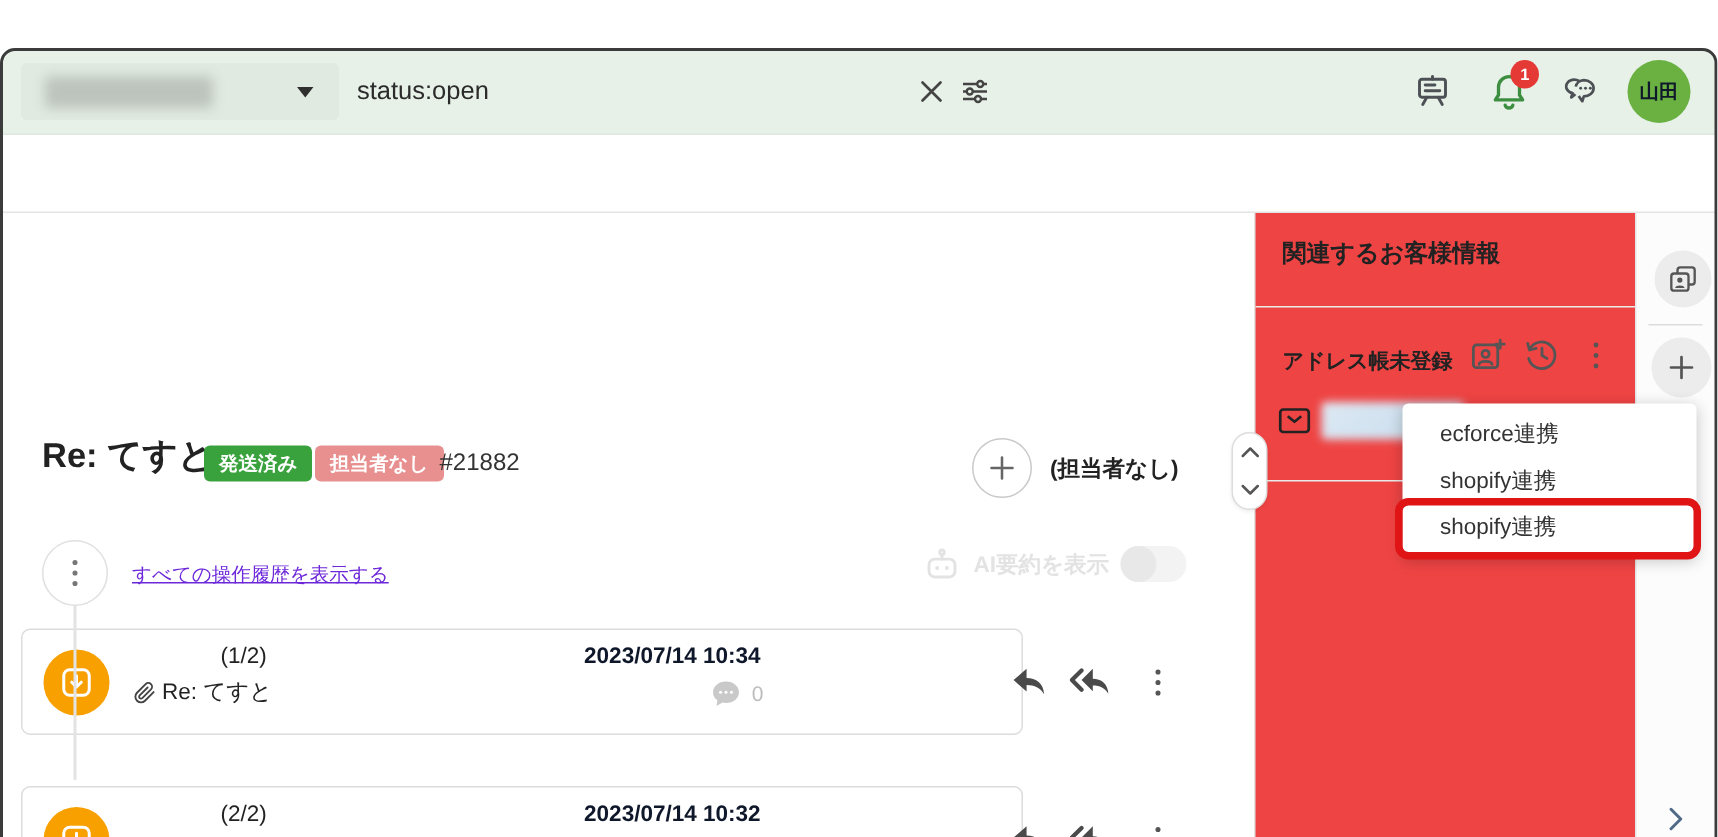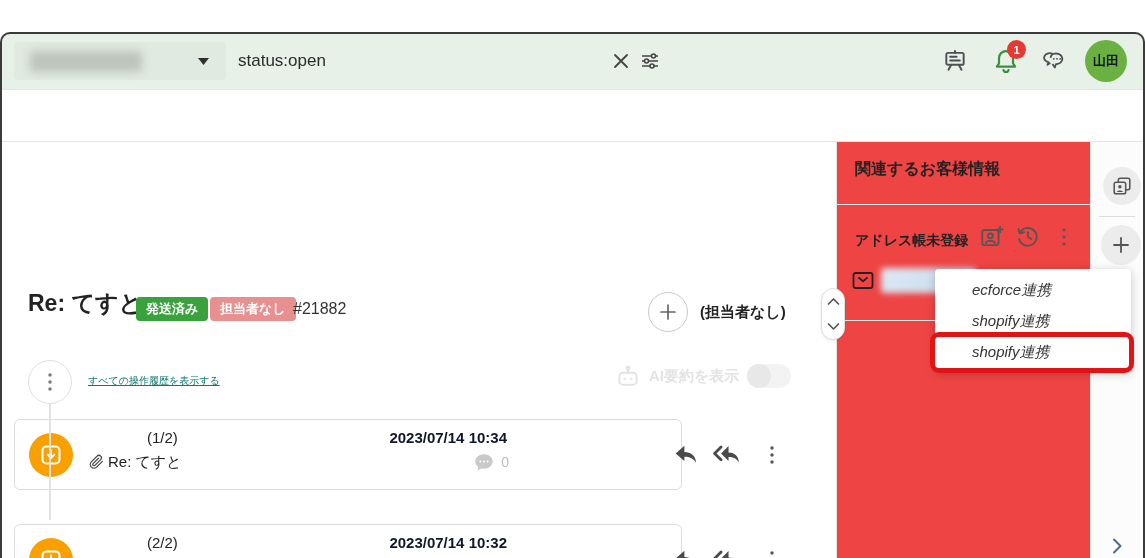--- a/index.html
+++ b/index.html
@@ -34,21 +34,21 @@
   .thread-title{position:absolute;left:28px;top:146px;font-size:23px;font-weight:bold;color:#222;}
   .badge{position:absolute;top:155px;height:24px;line-height:24px;padding:0 10px;border-radius:4px;color:#fff;font-size:13px;font-weight:bold;}
   .badge-shipped{left:136px;background:#3aa23c;}
   .badge-packed{left:210px;background:#e88f8f;}
   .ticket-id{position:absolute;left:293px;top:158px;font-size:16px;color:#333;}
   .assign-btn{position:absolute;left:648px;top:150px;width:40px;height:40px;border:1px solid #c9c9c9;border-radius:50%;color:#666;display:flex;align-items:center;justify-content:center;cursor:pointer;background:#fff;}
   .assignee{position:absolute;left:700px;top:161px;font-size:15px;font-weight:bold;color:#222;}
   .thread-nav{position:absolute;left:821px;top:146px;width:24px;height:52px;background:#fff;border:1px solid #ddd;border-radius:12px;box-shadow:0 1px 3px rgba(0,0,0,.08);z-index:20;display:flex;flex-direction:column;align-items:center;justify-content:space-around;color:#555;}
   .thread-nav .hit{cursor:pointer;display:flex;}
   .history-circle{position:absolute;left:28px;top:218px;width:44px;height:44px;border:1px solid #e0e0e0;border-radius:50%;background:#fff;display:flex;align-items:center;justify-content:center;color:#777;cursor:pointer;z-index:3;}
-  .history-link{position:absolute;left:88px;top:232px;font-size:10px;color:#0f766e;text-decoration:underline;cursor:pointer;}
+  .history-link{position:absolute;left:88px;top:232px;font-size:13px;color:#6d28d9;text-decoration:underline;cursor:pointer;}
   .ai-summary{position:absolute;left:615px;top:222px;display:flex;align-items:center;gap:8px;color:#e3e3e3;}
   .ai-label{font-size:15px;font-weight:bold;}
   .ai-toggle{width:44px;height:24px;border-radius:12px;background:#f3f3f3;position:relative;}
   .ai-knob{position:absolute;left:0;top:0;width:24px;height:24px;border-radius:50%;background:#e8e8e8;}
   .timeline{position:absolute;left:49px;top:262px;width:2px;height:116px;background:#e3e3e3;z-index:2;}
   .msg-card{position:absolute;left:14px;width:668px;height:71px;border:1px solid #dcdcdc;border-radius:6px;background:#fff;z-index:1;}
   .msg-card.first{top:277px;}
   .msg-card.second{top:382px;}
   .msg-avatar{position:absolute;left:14px;top:13px;width:44px;height:44px;border-radius:50%;background:#f7a000;display:flex;align-items:center;justify-content:center;z-index:3;}
   .msg-counter{position:absolute;left:132px;top:7px;font-size:15px;color:#222;line-height:22px;}
@@ -63,21 +63,21 @@
   .panel{position:absolute;left:836px;top:110px;width:254px;height:444px;background:#ef4444;border-left:1px solid #e2e2e2;}
   .panel-title{position:absolute;left:18px;top:17px;font-size:16px;font-weight:bold;color:#222;}
   .panel-hr1{position:absolute;left:0;top:62px;width:254px;height:1px;background:#ebebeb;}
   .addr-status{position:absolute;left:18px;top:90px;font-size:14px;font-weight:bold;color:#222;}
   .panel-ico{position:absolute;top:82px;width:26px;height:26px;color:#555;cursor:pointer;}
   .email-row{position:absolute;left:14px;top:126px;display:flex;align-items:center;gap:6px;}
   .email-blob{width:95px;height:25px;background:linear-gradient(135deg,#dce9f4,#c6daeb);border-radius:3px;filter:blur(3px);}
   .panel-hr2{position:absolute;left:0;top:178px;width:254px;height:1px;background:#ebebeb;}
 
   
-  .popup-menu{position:absolute;left:935px;top:237px;width:196px;background:#fff;border-radius:4px;box-shadow:0 2px 10px rgba(0,0,0,.22);padding:5px 12px;z-index:40;font-style:italic;}
+  .popup-menu{position:absolute;left:935px;top:237px;width:196px;background:#fff;border-radius:4px;box-shadow:0 2px 10px rgba(0,0,0,.22);padding:5px 0;z-index:40;}
   .menu-item{height:31px;line-height:31px;padding-left:25px;font-size:15px;color:#333;cursor:pointer;}
   .annotation-box{position:absolute;left:930px;top:300px;width:204px;height:41px;border:5px solid #e01414;border-radius:9px;z-index:60;pointer-events:none;}
 
   
   .strip{position:absolute;left:1090px;top:110px;width:55px;height:444px;background:#fcfcfc;border-left:1px solid #e5e5e5;}
   .strip-btn{position:absolute;border-radius:50%;background:#ececec;display:flex;align-items:center;justify-content:center;color:#555;cursor:pointer;}
   .strip-cards{left:12px;top:25px;width:38px;height:38px;}
   .strip-sep{position:absolute;left:8px;top:74px;width:36px;height:1px;background:#dcdcdc;}
   .strip-plus{left:10px;top:83px;width:40px;height:40px;}
   .strip-next{position:absolute;left:17px;top:394px;width:18px;height:20px;color:#4f6b87;cursor:pointer;}

